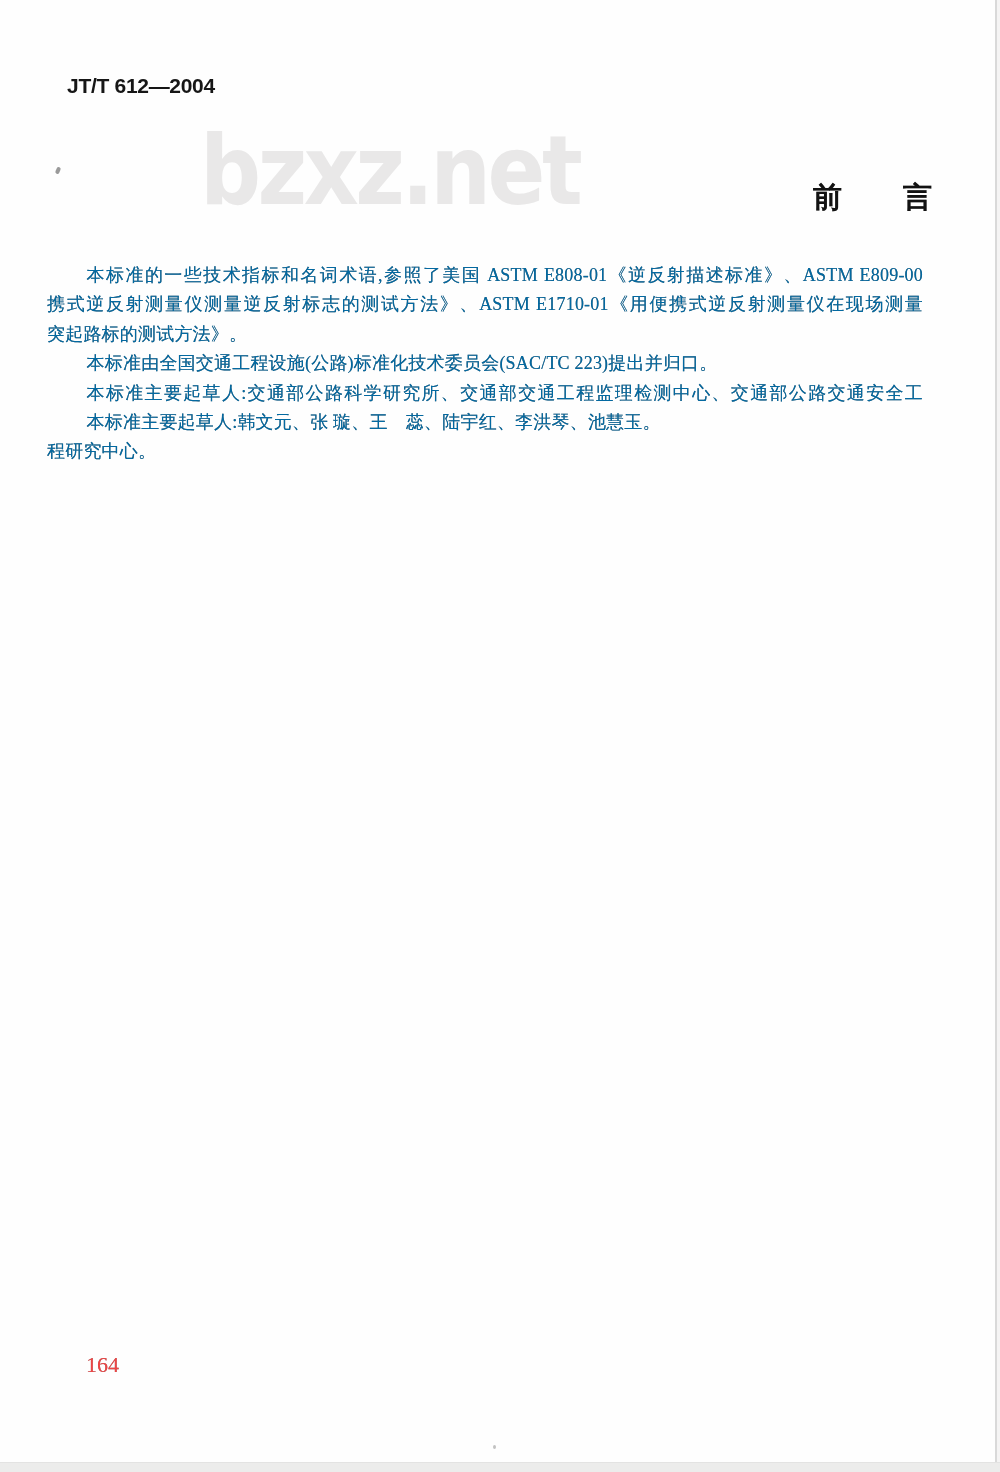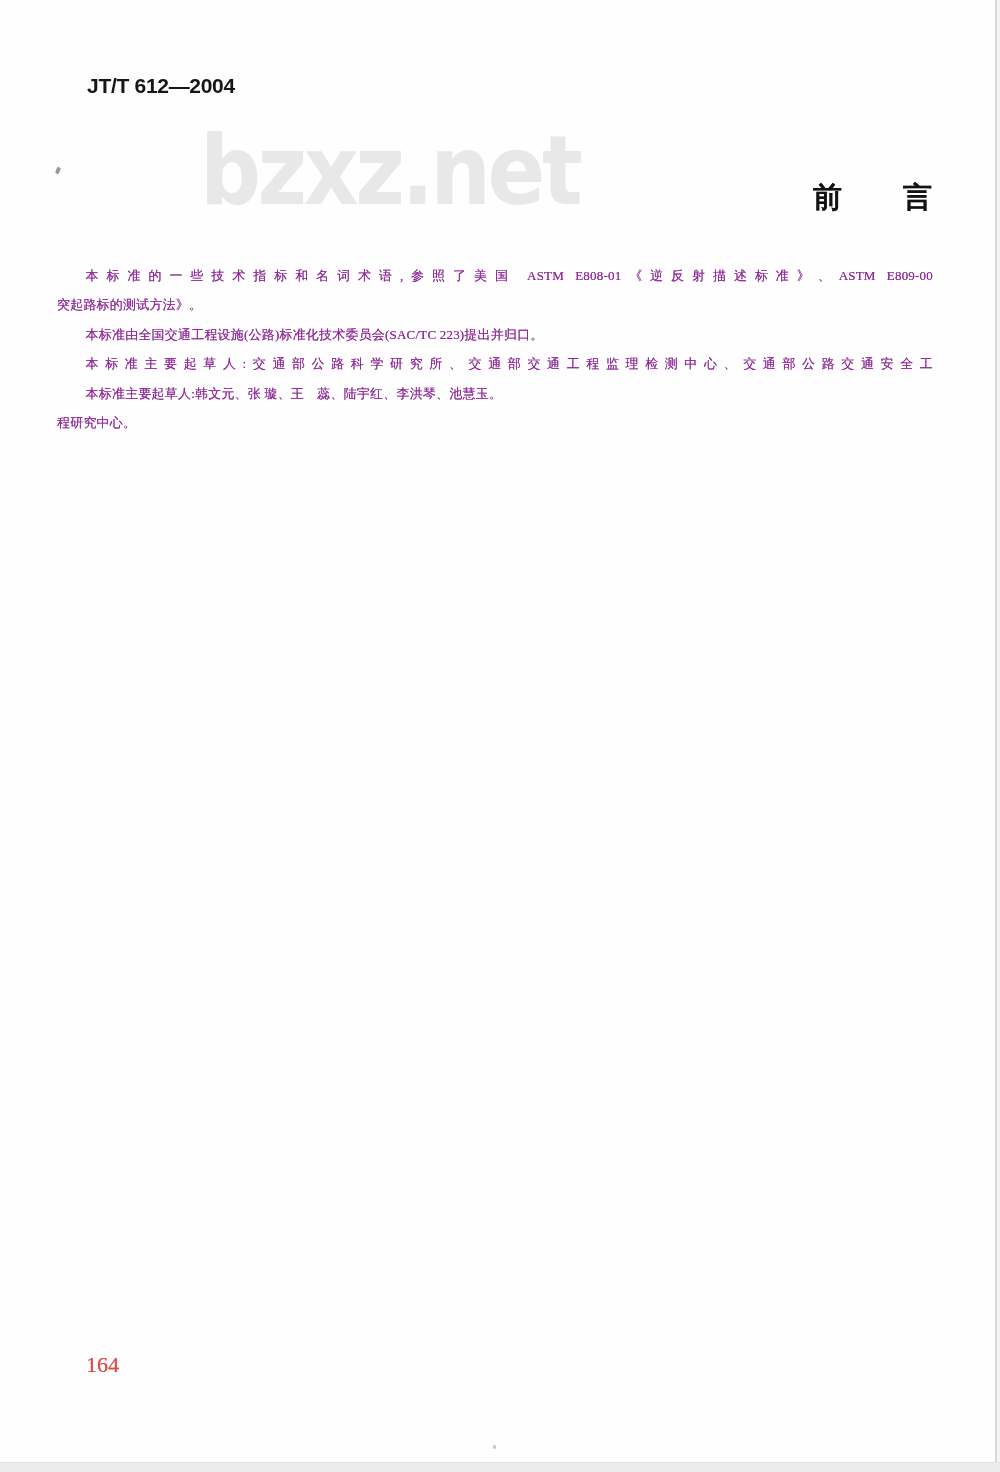--- a/index.html
+++ b/index.html
@@ -27,21 +27,21 @@
     color: #e9e8e8;
     letter-spacing: -4px;
     transform: scaleX(0.88);
     transform-origin: 0 0;
     z-index: 0;
     white-space: nowrap;
     user-select: none;
   }
   .header-code {
     position: absolute;
-    left: 87px;
+    left: 67px;
     top: 74px;
     font-family: "Liberation Sans", "DejaVu Sans", sans-serif;
     font-weight: 700;
     font-size: 21px;
     letter-spacing: -0.3px;
     color: #161616;
     z-index: 2;
   }
   .doc-title {
     position: absolute;
@@ -51,26 +51,26 @@
     text-align: right;
     font-size: 29px;
     font-weight: 700;
     color: #121212;
     letter-spacing: 1px;
     z-index: 2;
     text-shadow: 0 0 0.5px rgba(0,0,0,0.5);
   }
   .body-block {
     position: absolute;
-    left: 57px;
+    left: 47px;
     top: 261px;
     width: 876px;
     z-index: 2;
-    color: #a21caf;
-    font-size: 13px;
+    color: #0369a1;
+    font-size: 18px;
     letter-spacing: 0.2px;
     text-shadow: 0 0 0.5px rgba(0,0,0,0.55);
   }
   .ln {
     line-height: 29.4px;
     height: 29.4px;
     overflow: visible;
   }
   .ln.fill {
     text-align: justify;
@@ -149,20 +149,21 @@
 <div class="page">
 
   <div class="watermark">bzxz.net</div>
 
   <div class="header-code">JT/T 612—2004</div>
 
   <div class="doc-title">前　　言</div>
 
   <div class="body-block">
     <div class="ln indent fill">本标准的一些技术指标和名词术语,参照了美国 ASTM E808-01《逆反射描述标准》、ASTM E809-00</div>
+    <div class="ln fill">携式逆反射测量仪测量逆反射标志的测试方法》、ASTM E1710-01《用便携式逆反射测量仪在现场测量</div>
     <div class="ln end">突起路标的测试方法》。</div>
     <div class="ln indent end">本标准由全国交通工程设施(公路)标准化技术委员会(SAC/TC 223)提出并归口。</div>
     <div class="ln indent fill">本标准主要起草人:交通部公路科学研究所、交通部交通工程监理检测中心、交通部公路交通安全工</div>
     <div class="ln indent end">本标准主要起草人:韩文元、张 璇、王　蕊、陆宇红、李洪琴、池慧玉。</div>
     <div class="ln end">程研究中心。</div>
   </div>
 
   <div class="page-number">164</div>
 
   <div class="speck-1"></div>

